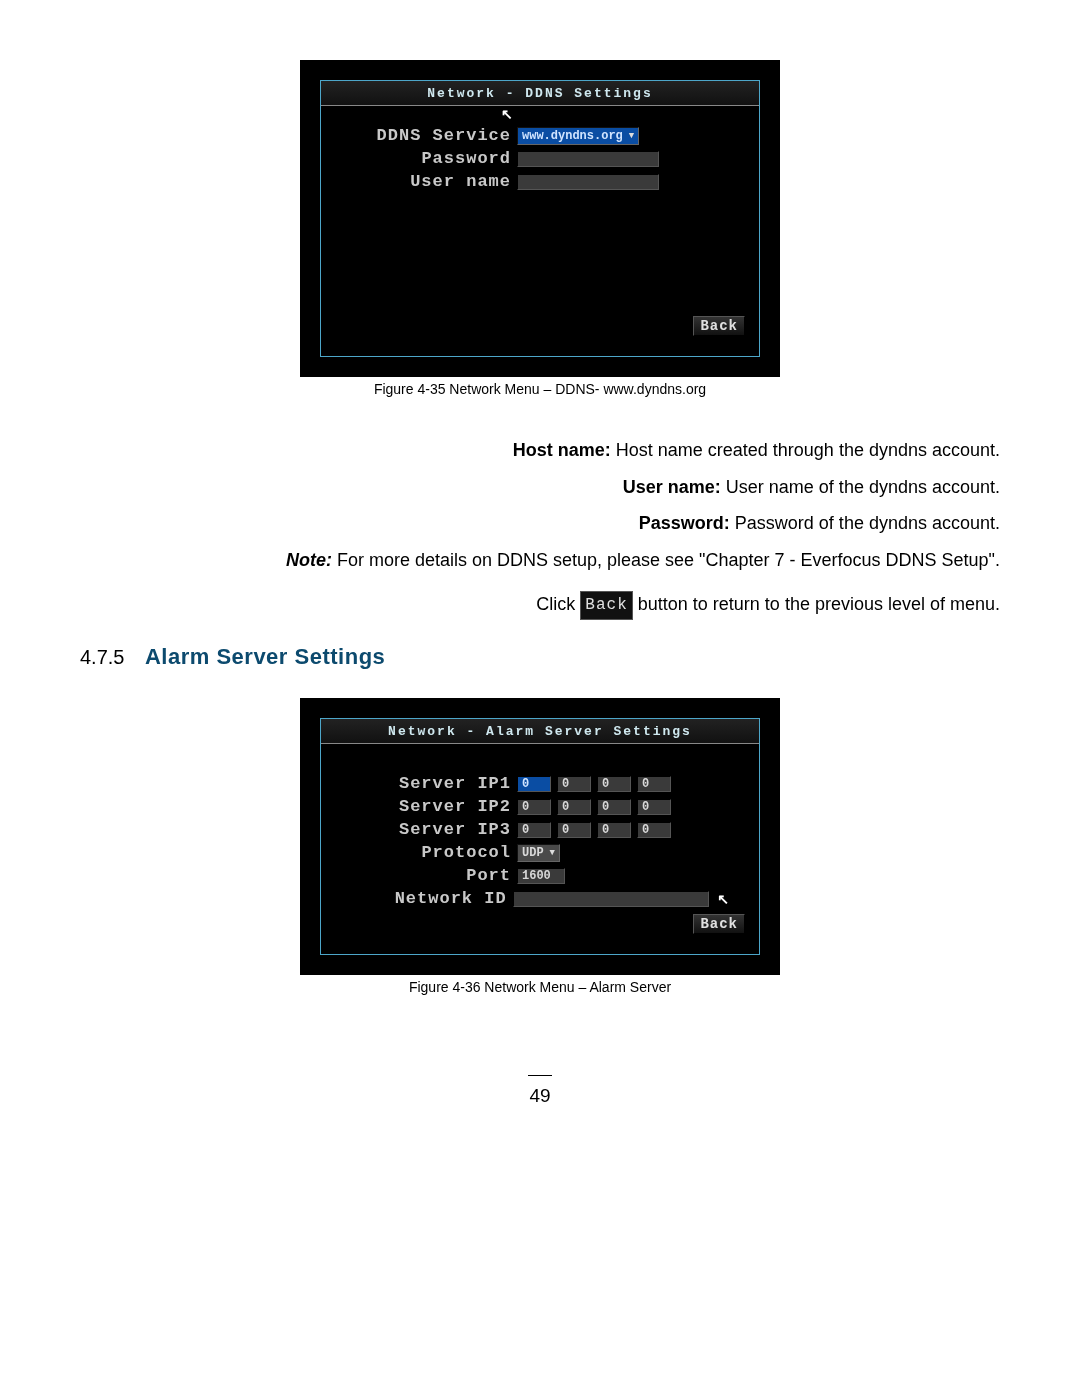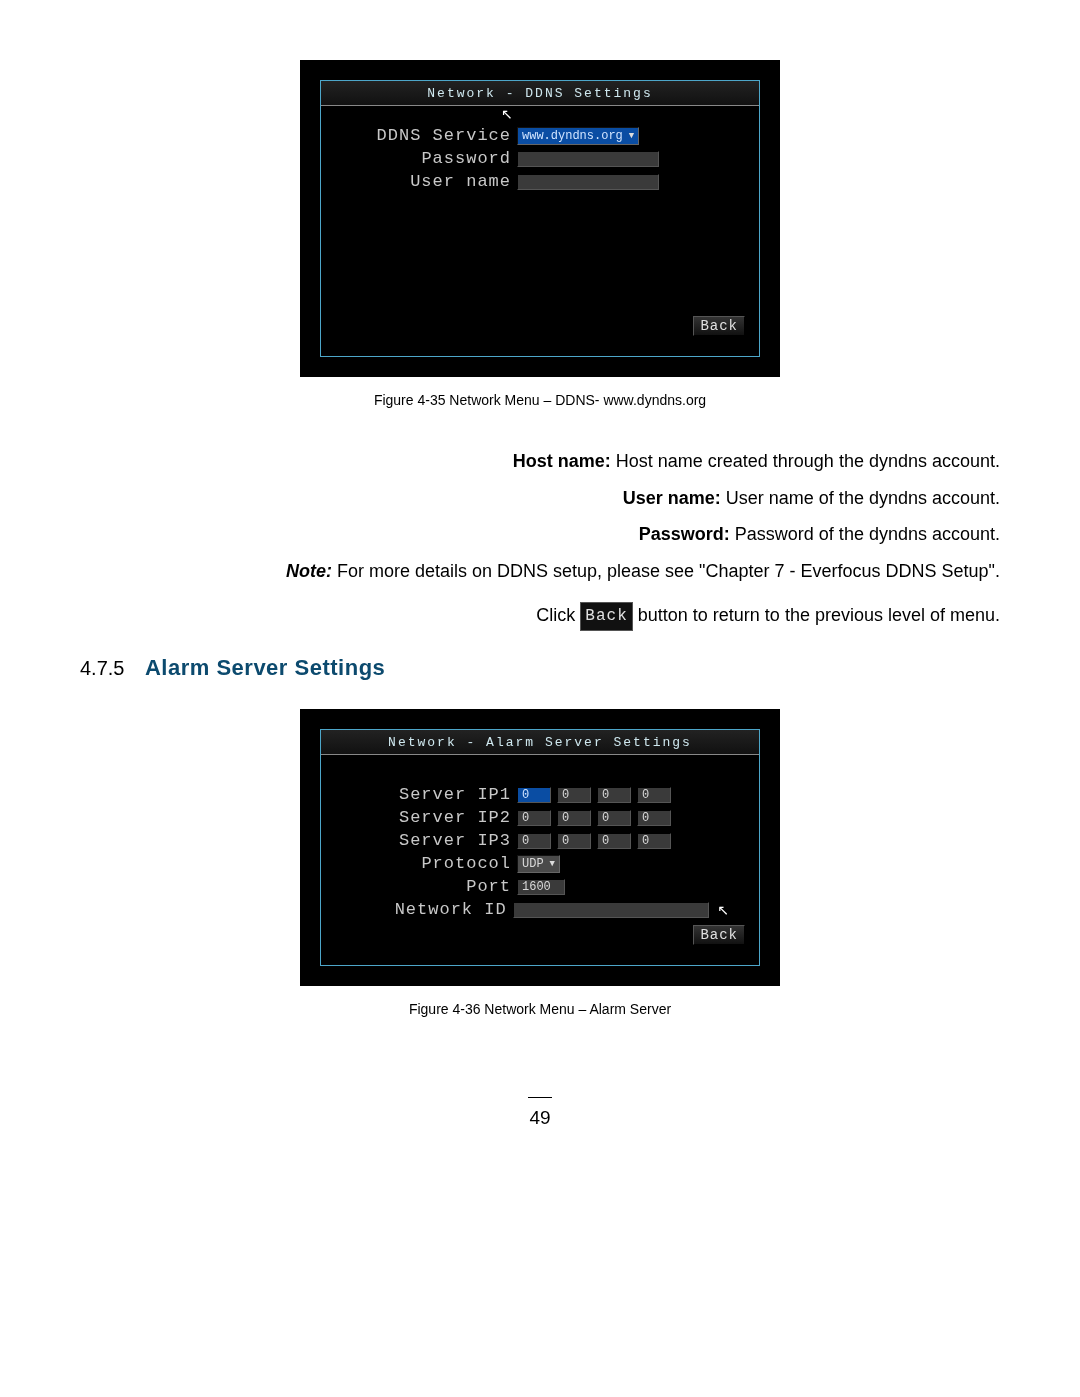--- a/index.html
+++ b/index.html
@@ -21,20 +21,21 @@
   .osd {
     background: #000000;
     width: 480px;
     padding: 20px;
     box-sizing: border-box;
   }
   .osd-frame {
     border: 1px solid #4da6c9;
     padding: 0 0 10px 0;
     position: relative;
+    font-weight: bold;
   }
   .osd-title-bar {
     height: 24px;
     display: flex;
     align-items: center;
     justify-content: center;
     border-bottom: 1px solid #888;
     background: linear-gradient(#222,#111);
   }
   .osd-title {
@@ -108,21 +109,21 @@
   }
   .cursor {
     position: absolute;
     font-size: 14px;
     color: #ffffff;
     pointer-events: none;
   }
   .fig-caption {
     font-family: Arial, sans-serif;
     font-size: 14px;
-    margin-top: 15px;
+    margin-top: 4px;
     margin-bottom: 28px;
     text-align: center;
   }
   
   .doc-para {
     font-size: 18px;
     line-height: 1.7;
     margin: 0 0 6px 7px;
     text-align: right;
   }

